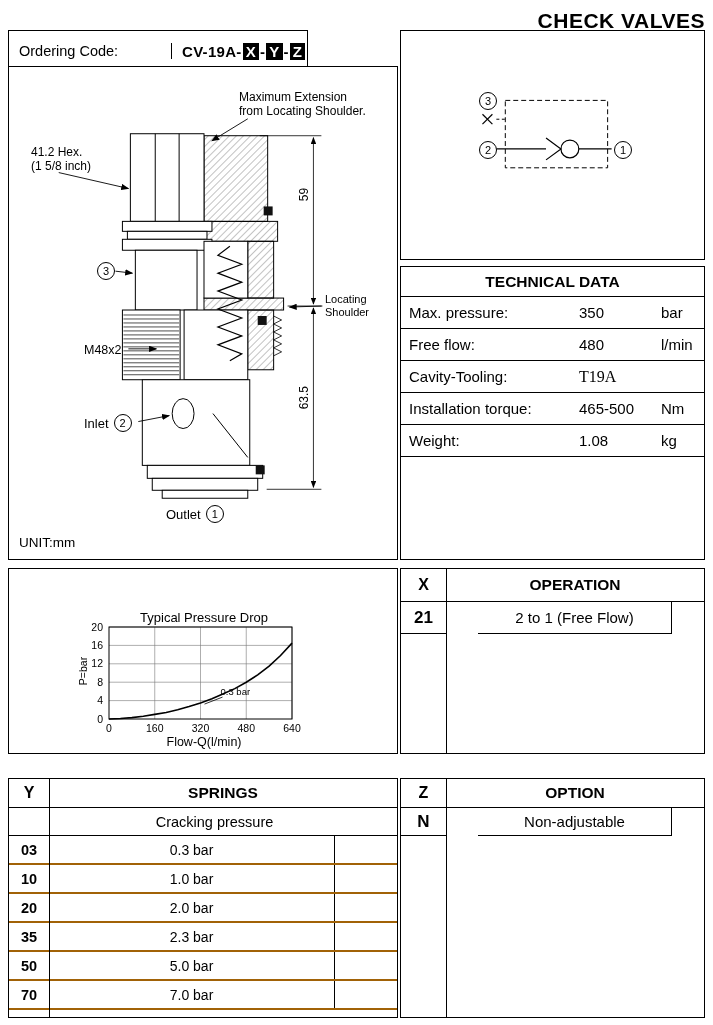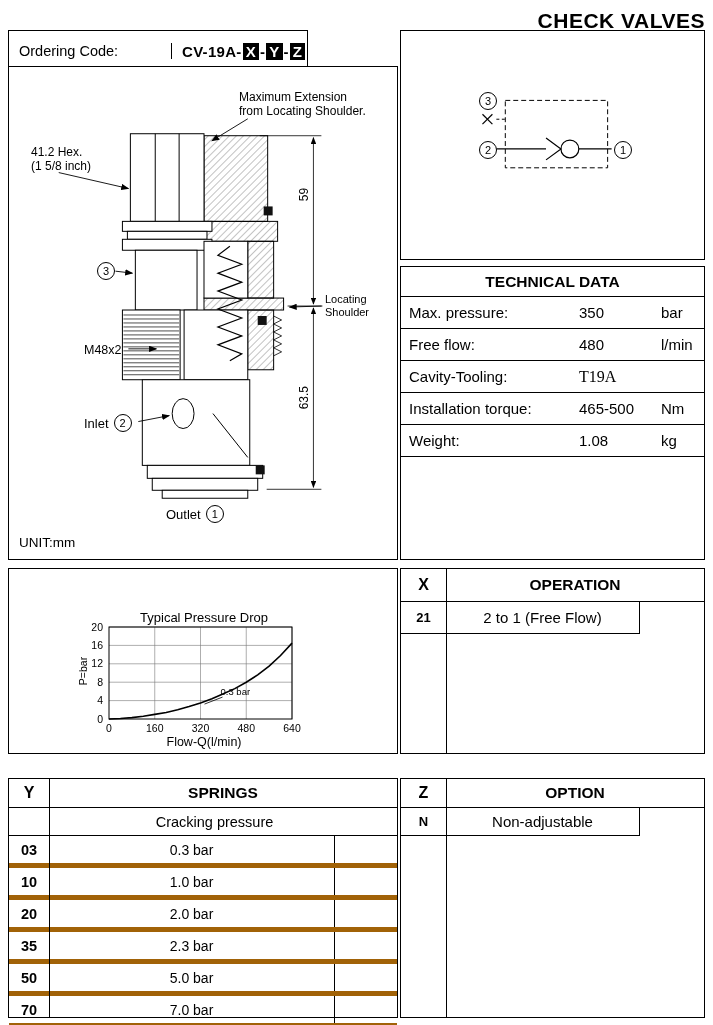--- a/index.html
+++ b/index.html
@@ -51,35 +51,35 @@
   .chart-ylabel { position:absolute; left:52px; top:96px; width:44px; text-align:center; font-size:10.5px; transform:rotate(-90deg); }
   #pd-chart { position:absolute; left:0; top:28px; width:390px; height:145px; }
 
   
   .key-box { }
   .col-div { position:absolute; top:0; bottom:0; width:0; border-left:1px solid #000; }
   .k-header { display:flex; align-items:stretch; border-bottom:1px solid #000; }
   .k-code { width:45px; display:flex; align-items:center; justify-content:center; font-weight:bold; font-size:16px; }
   .k-title { flex:1; display:flex; align-items:center; justify-content:center; font-weight:bold; font-size:15.5px; }
   .k-row { display:flex; align-items:stretch; }
-  .k-row .k-code { font-size:13px; border-bottom:1px solid #000; }
+  .k-row .k-code { font-size:17px; border-bottom:1px solid #000; }
   .k-val { width:193px; border-right:1px solid #000; border-bottom:1px solid #000;
-           display:flex; align-items:center; justify-content:center; font-size:15px; }
+           display:flex; align-items:center; justify-content:center; font-size:15px;margin-left:32px; }
   .op-box  { left:400px; top:568px; width:305px; height:186px; }
   .op-box .k-header, .op-box .k-row { height:32px; }
   .opt-box { left:400px; top:778px; width:305px; height:240px; }
   .opt-box .k-header, .opt-box .k-row { height:28px; }
 
   
   .springs-box { left:8px; top:778px; width:390px; height:240px; }
   .springs-box .k-code { width:40px; }
   .springs-box .k-header { height:28px; }
   .s-sub { display:flex; align-items:stretch; height:27px; border-bottom:1px solid #000;gap:23px; }
   .s-sub .s-subtitle { width:285px; display:flex; align-items:center; justify-content:center; font-size:14.5px; }
-  .s-row { display:flex; align-items:stretch; height:27px; border-bottom:5px solid #a16207; }
+  .s-row { display:flex; align-items:stretch; height:27px; border-bottom:2px solid #a16207; }
   .s-row .k-code { border-bottom:none; font-size:14.5px; }
   .s-val { width:285px; border-right:1px solid #000; display:flex; align-items:center; justify-content:center; font-size:14px; }
   .s-rest { flex:1; }
 </style>
 </head>
 <body>
 
 <div class="page-title">CHECK VALVES</div>
 
 <div class="box order-box">

